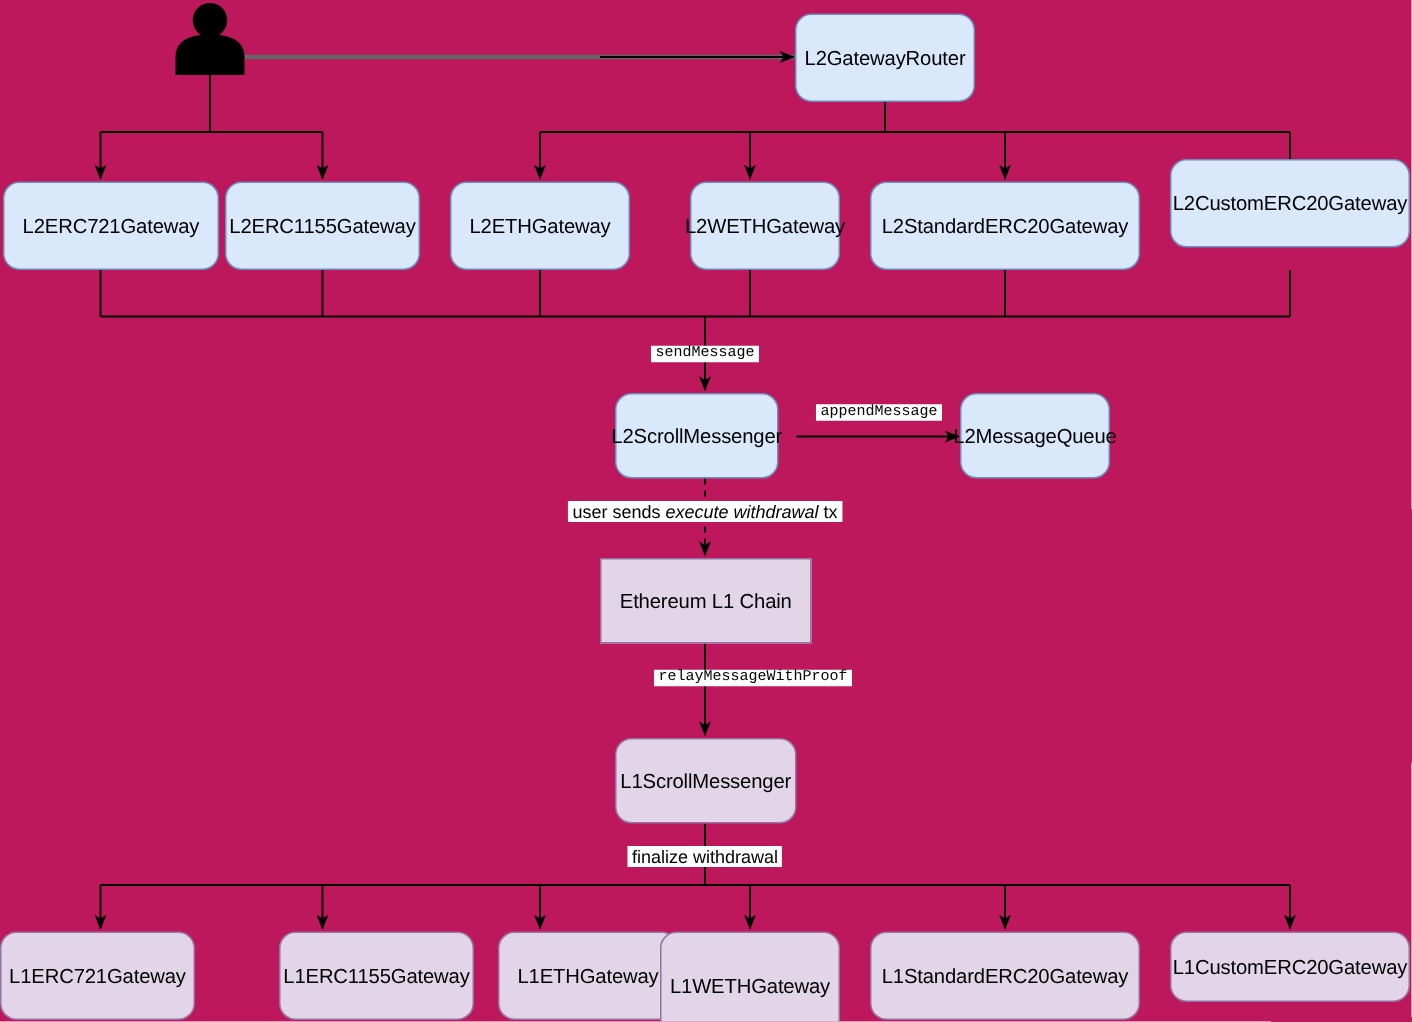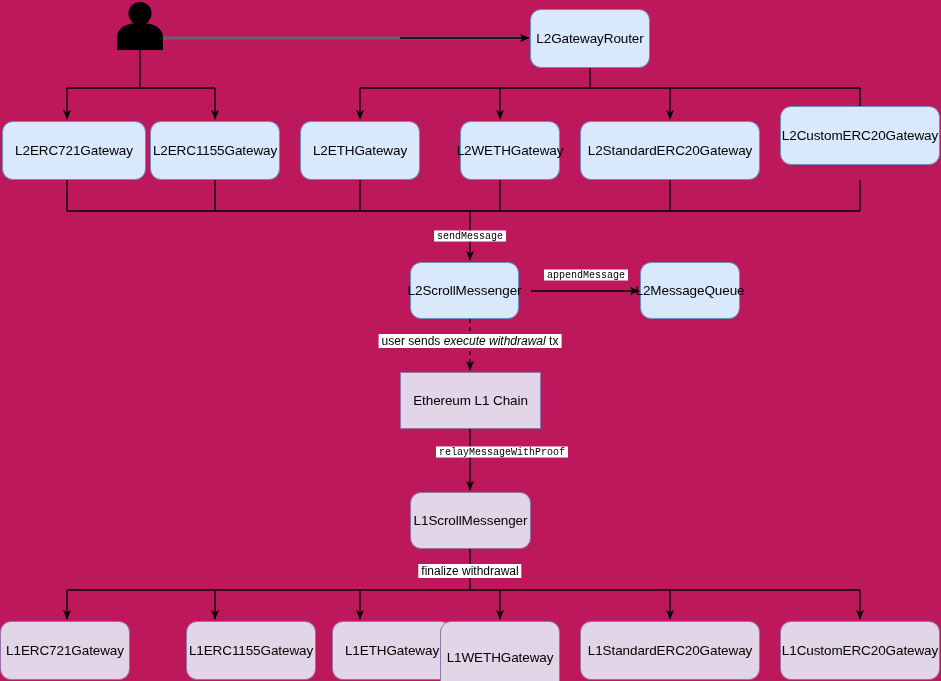--- a/index.html
+++ b/index.html
@@ -152,21 +152,21 @@
       <div class="node blue" style="left: 780px; top: 106px; width: 160px; height: 59px;">L2CustomERC20Gateway</div>
       <div class="node blue" style="left: 410px; top: 262px; width: 109px; height: 57px;">L2ScrollMessenger</div>
       <div class="node blue" style="left: 640px; top: 262px; width: 100px; height: 57px;">L2MessageQueue</div>
       <div class="node purple square" style="left: 400px; top: 372px; width: 141px; height: 57px;">Ethereum L1 Chain</div>
       <div class="node purple" style="left: 410px; top: 492px; width: 121px; height: 57px;">L1ScrollMessenger</div>
       <div class="node purple" style="left: 0; top: 621px; width: 130px; height: 59px;">L1ERC721Gateway</div>
       <div class="node purple" style="left: 150px; top: 621px; width: 130px; height: 59px; margin-left: 36px;">L1ERC1155Gateway</div>
       <div class="node purple" style="left: 300px; top: 621px; width: 120px; height: 59px; margin-left: 32px;">L1ETHGateway</div>
       <div class="node purple" style="left: 440px; top: 621px; width: 120px; height: 73px;">L1WETHGateway</div>
       <div class="node purple" style="left: 580px; top: 621px; width: 180px; height: 59px;">L1StandardERC20Gateway</div>
-      <div class="node purple" style="left: 780px; top: 621px; width: 160px; height: 59px;">L1CustomERC20Gateway</div>
+      <div class="node purple" style="left: 780px; top: 621px; width: 160px; height: 47px;">L1CustomERC20Gateway</div>
     </div>
 
   <div id="label-layer">
       <div class="edge-label mono" style="left: 470px; top: 236px;">sendMessage</div>
       <div class="edge-label mono" style="left: 586px; top: 275px;">appendMessage</div>
       <div class="edge-label mono" style="left: 470px; top: 452px; margin-left: 32px;">relayMessageWithProof</div>
       <div class="edge-label sans" style="left: 470px; top: 571px;">finalize withdrawal</div>
       <div class="edge-label sans" style="left: 470px; top: 341px;"><span>user sends </span><em>execute withdrawal</em><span> tx</span></div>
     </div>
 

